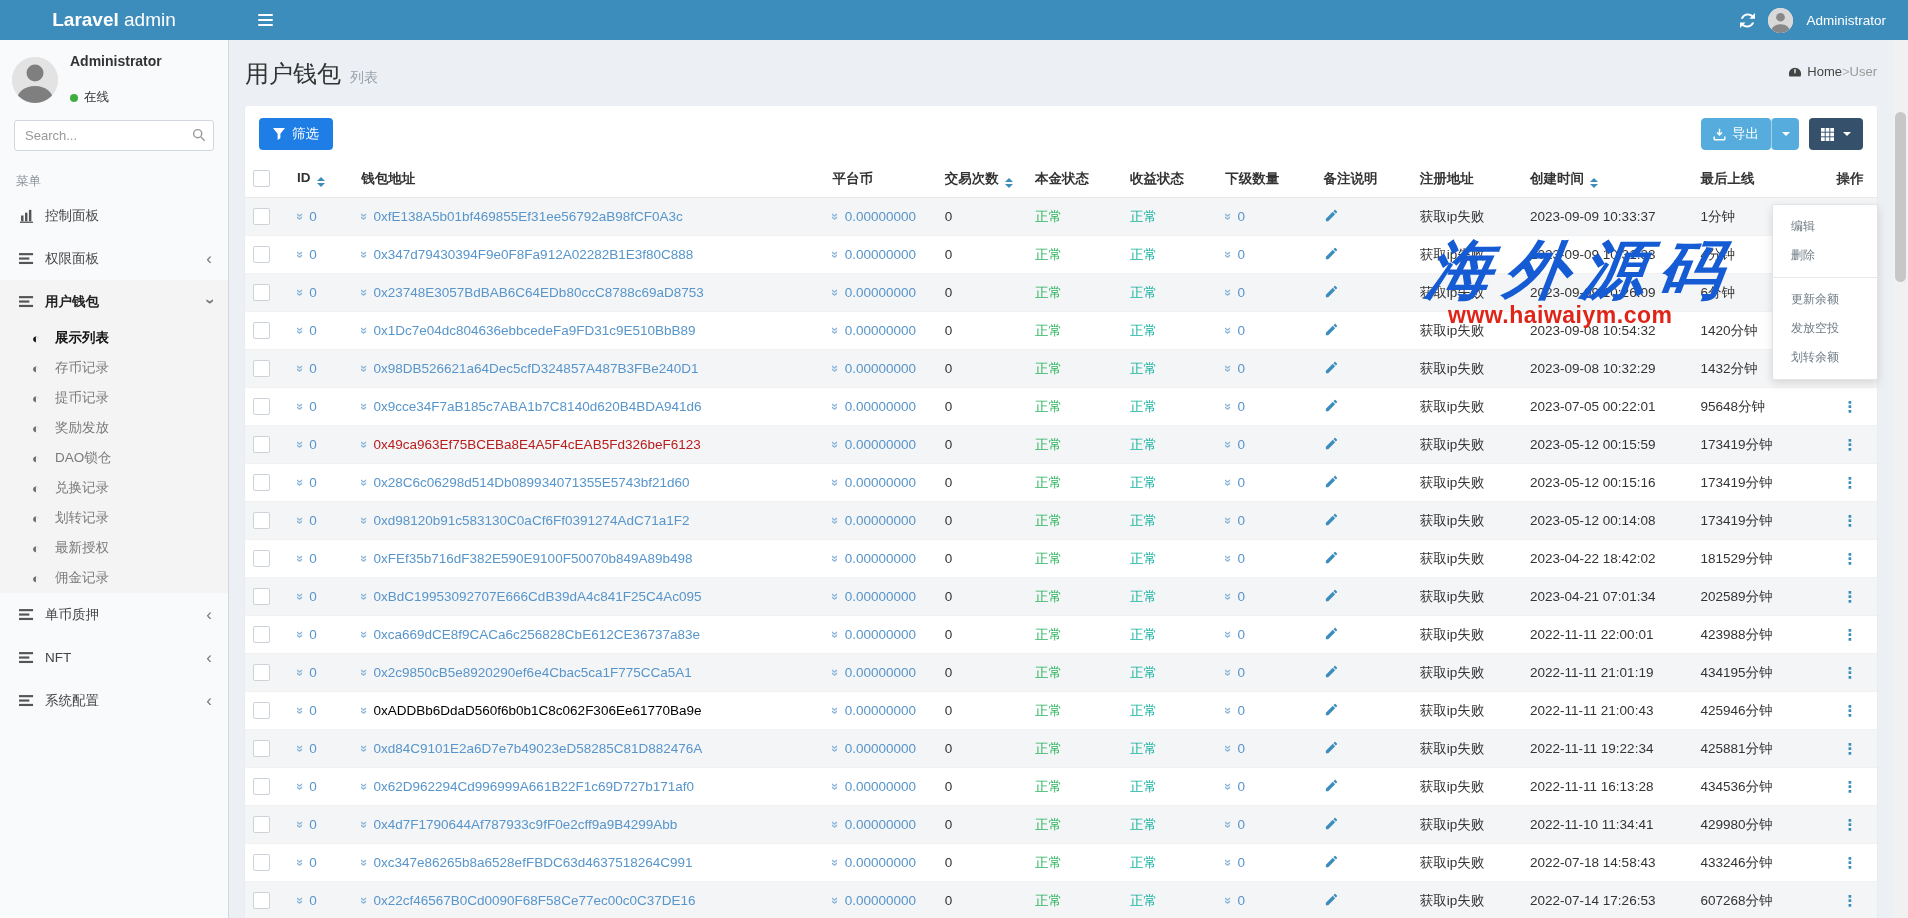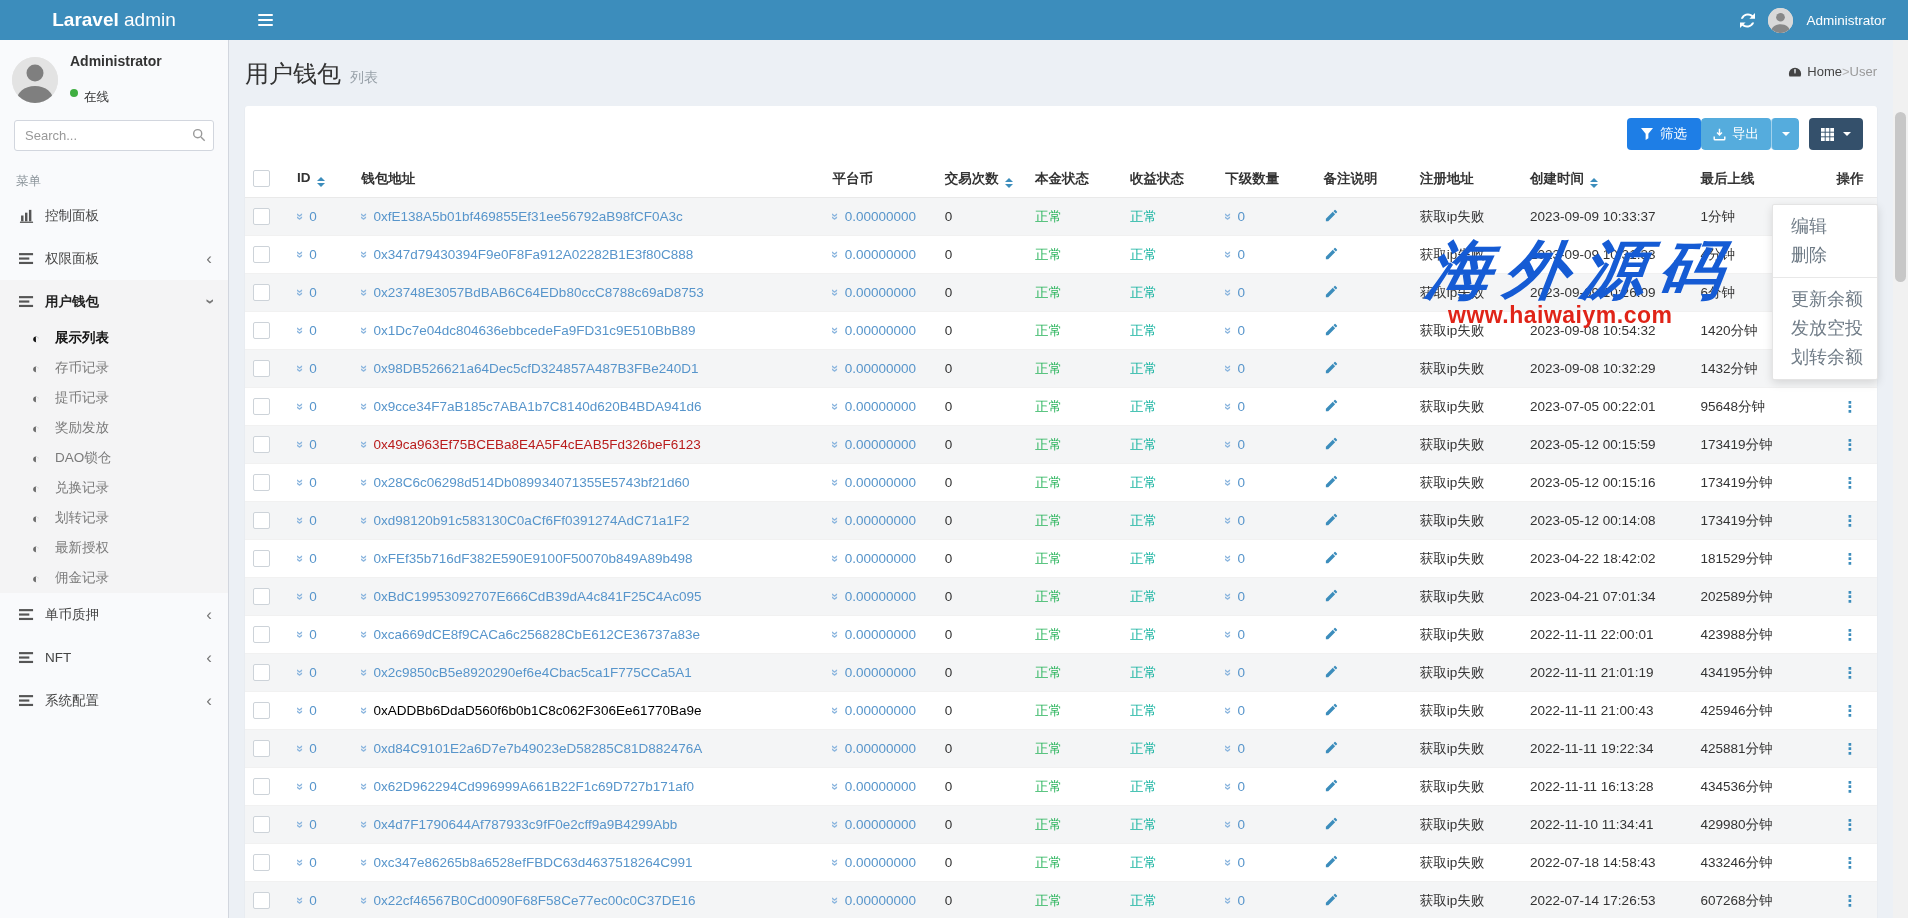--- a/index.html
+++ b/index.html
@@ -18,21 +18,21 @@
   .hamburger i{display:block;width:15px;height:2px;background:#fff;border-radius:1px}
   .nav-right{position:absolute;right:22px;top:0;height:40px;display:flex;align-items:center;gap:13px;color:#fff}
   .nav-avatar{width:25px;height:25px;border-radius:50%;overflow:hidden;background:#ddd;flex:0 0 auto}
   .nav-user{font-size:13.5px}
   
   .sidebar{position:absolute;left:0;top:40px;width:228px;height:878px;background:#f9fafc;
            border-right:1px solid #d2d6de;z-index:20}
   .user-panel{padding:13px 12px 10px;display:flex;align-items:center;gap:12px}
   .user-avatar{width:46px;height:46px;border-radius:50%;overflow:hidden;background:#e6e6e6;flex:0 0 auto}
   .user-name{font-size:14px;font-weight:bold;color:#333}
-  .user-status{margin-top:20px;font-size:12.5px;color:#333;display:flex;gap:6px}
+  .user-status{margin-top:20px;font-size:12.5px;color:#333;display:flex;align-items:center;gap:6px}
   .dot{width:8px;height:8px;border-radius:50%;display:inline-block}
   .search-wrap{margin:4px 14px 8px;position:relative}
   .search-wrap input{width:100%;box-sizing:border-box;height:31px;border:1px solid #d2d6de;border-radius:3px;
        background:#fff;padding:0 30px 0 10px;font-size:13px;color:#555;outline:none;
        font-family:"Liberation Sans","DejaVu Sans",sans-serif}
   .search-wrap input::placeholder{color:#999}
   .search-ic{position:absolute;right:8px;top:8px}
   .menu-header{padding:14px 16px 4px;font-size:12.5px;color:#8c959b}
   .mi{display:flex;align-items:center;cursor:pointer;position:relative;color:#444}
   .mi .ic{width:24px;display:inline-flex;justify-content:center;margin-right:7px;color:#555}
@@ -49,21 +49,21 @@
   .main{position:absolute;left:229px;top:40px;width:1664px;height:878px}
   .content-header{position:relative;padding:18px 16px 14px}
   .page-title{font-size:24px;color:#333;font-weight:normal;display:inline}
   .page-subtitle{font-size:14px;color:#97a0a8;margin-left:9px}
   .breadcrumb{position:absolute;right:16px;top:24px;display:flex;align-items:center;gap:0;font-size:13px}
   .breadcrumb .home{color:#444;display:flex;align-items:center;gap:5px;cursor:pointer}
   .breadcrumb .sep{color:#b0b0b0}
   .breadcrumb .cur{color:#999}
   .box{margin:2px 16px 0;background:#fff;border-radius:3px;box-shadow:0 1px 2px rgba(0,0,0,.07);
        min-height:828px;position:relative}
-  .toolbar{display:flex;justify-content:flex-end;align-items:center;padding:12px 14px 10px}
+  .toolbar{display:flex;justify-content:space-between;align-items:center;padding:12px 14px 10px}
   .btn{display:inline-flex;align-items:center;height:32px;border-radius:4px;color:#fff;font-size:13.5px;
        cursor:pointer;user-select:none}
   .btn-filter{padding:0 14px;gap:7px}
   .btn-group{display:flex;gap:10px}
   .split{display:flex;border-radius:4px;overflow:hidden}
   .split .mainpart{display:flex;align-items:center;gap:6px;padding:0 12px;height:32px}
   .split .caretpart{display:flex;align-items:center;justify-content:center;width:27px;height:32px;
        border-left:1px solid rgba(255,255,255,.45)}
   .btn-grid{padding:0 12px;gap:9px}
   .caret{width:0;height:0;border-left:4px solid transparent;border-right:4px solid transparent;
@@ -82,21 +82,21 @@
   .sort .up{border-bottom:4px solid #3c8dbc}
   .sort .dn{border-top:4px solid #3c8dbc}
   .dchev{display:inline-block;transform:rotate(90deg);color:#8ab5de;font-weight:bold;font-size:13px;
          margin-right:5px;cursor:pointer}
   .lnk{cursor:pointer}
   .dots{color:#3c8dbc;font-weight:bold;font-size:15px;letter-spacing:0;cursor:pointer;line-height:1}
   .pencil{cursor:pointer;display:inline-block}
   
   .ctx{position:absolute;left:1772px;top:204px;width:104px;background:#fff;border:1px solid #e4e4e4;
        box-shadow:0 3px 10px rgba(0,0,0,.13);border-radius:2px;padding:7px 0;z-index:40}
-  .ctx-item{height:29px;line-height:29px;padding-left:18px;font-size:18px;color:#6f7b86;cursor:pointer}
+  .ctx-item{height:29px;line-height:29px;padding-left:18px;font-size:12px;color:#6f7b86;cursor:pointer}
   .ctx-div{height:1px;background:#e8e8e8;margin:7px 0}
   
   .wm{position:absolute;left:1428px;top:238px;z-index:50;pointer-events:none;line-height:1}
   .wm-cn{font-family:"DejaVu Serif","Liberation Serif",serif;font-style:italic;font-weight:bold;
          font-size:64px;letter-spacing:13px;transform:skewX(-8deg);white-space:nowrap}
   .wm-url{font-size:23px;font-weight:bold;margin-top:2px;margin-left:20px;letter-spacing:.5px}
   
   .sb{position:absolute;right:0;top:40px;width:15px;height:878px;background:#f1f1f1;z-index:25}
   .sb-thumb{position:absolute;left:2px;right:2px;top:72px;height:170px;background:#c7c7c7;border-radius:6px;cursor:pointer}
 </style>

